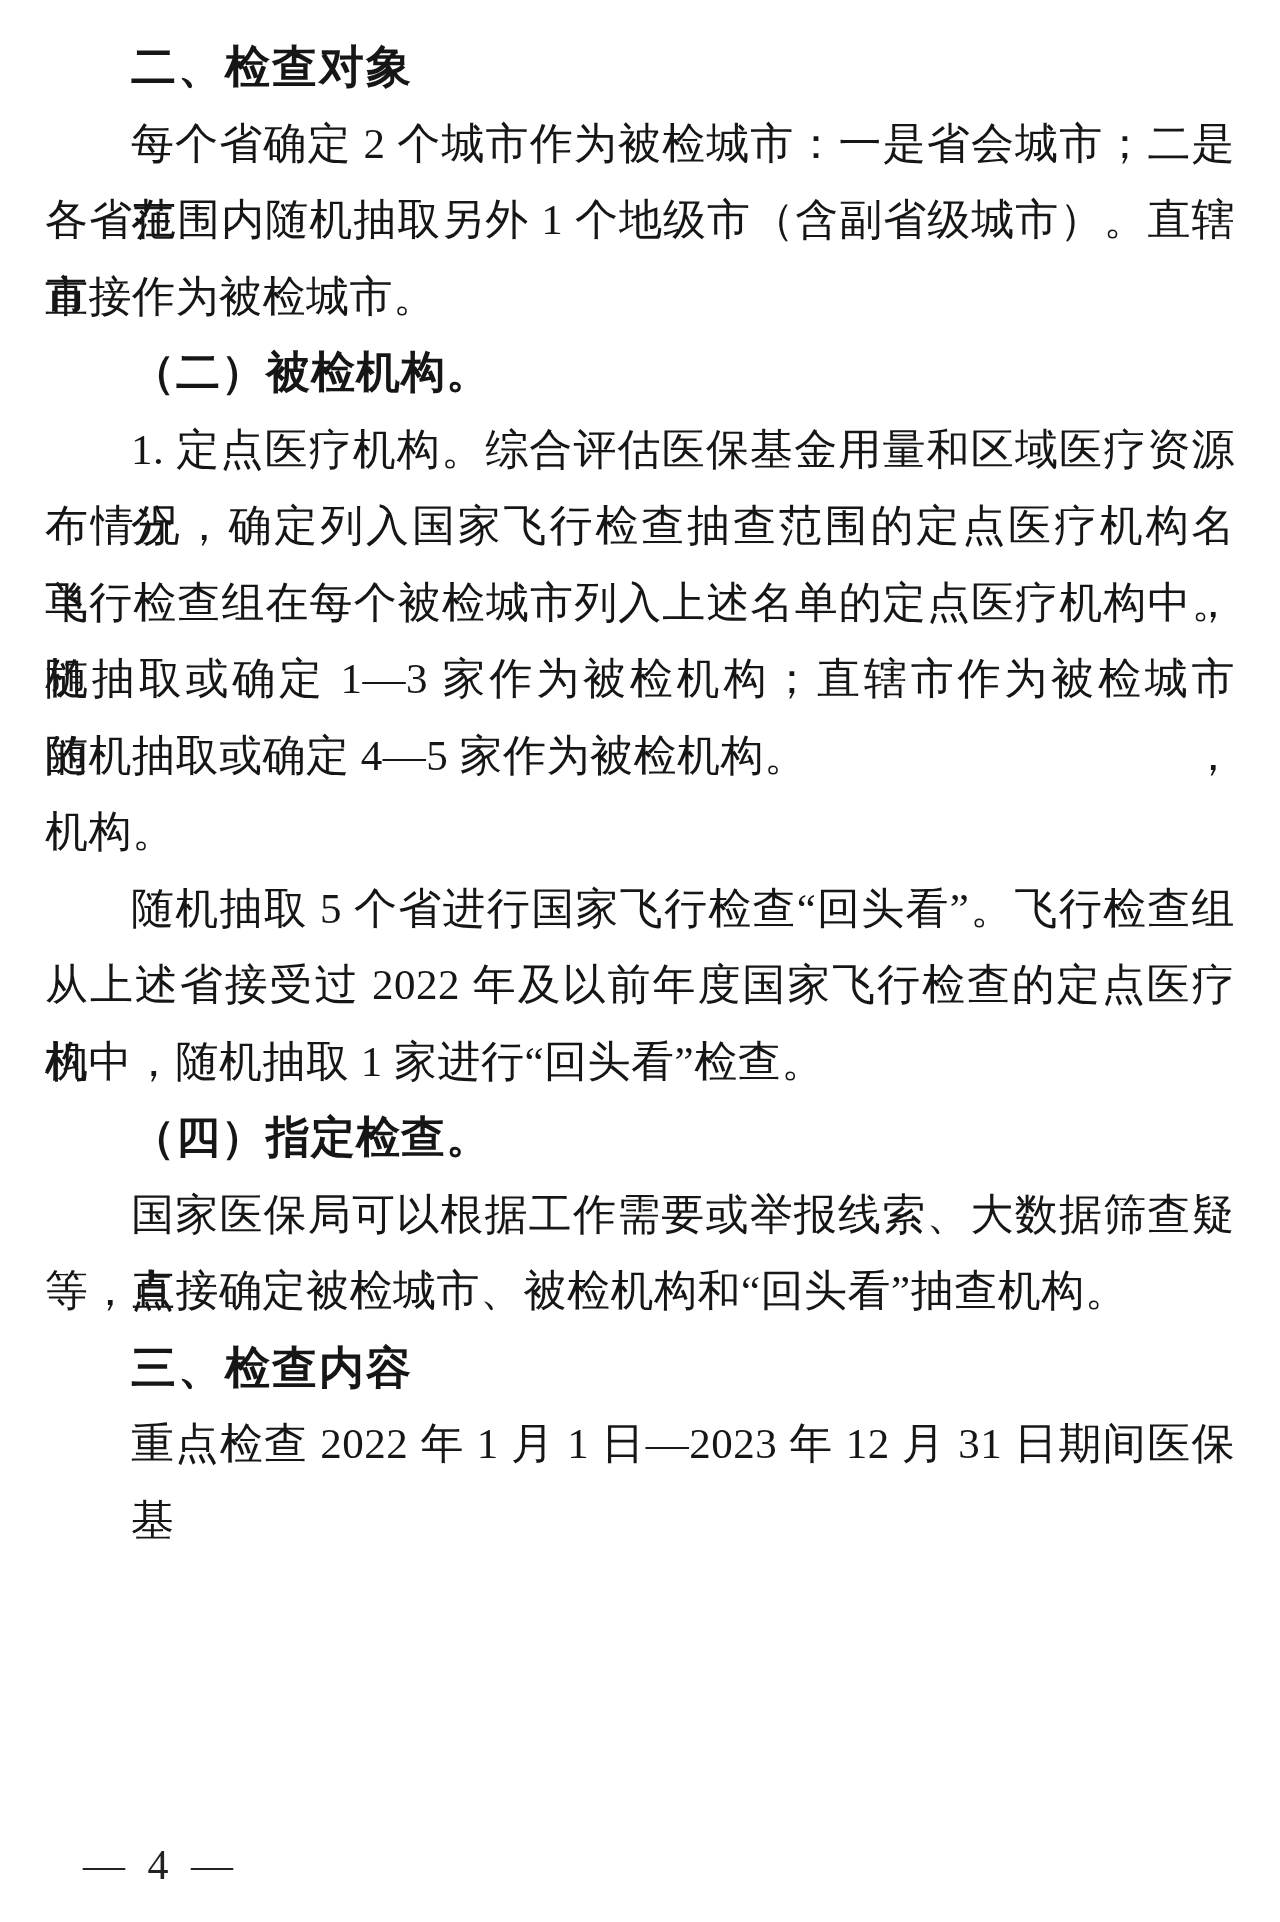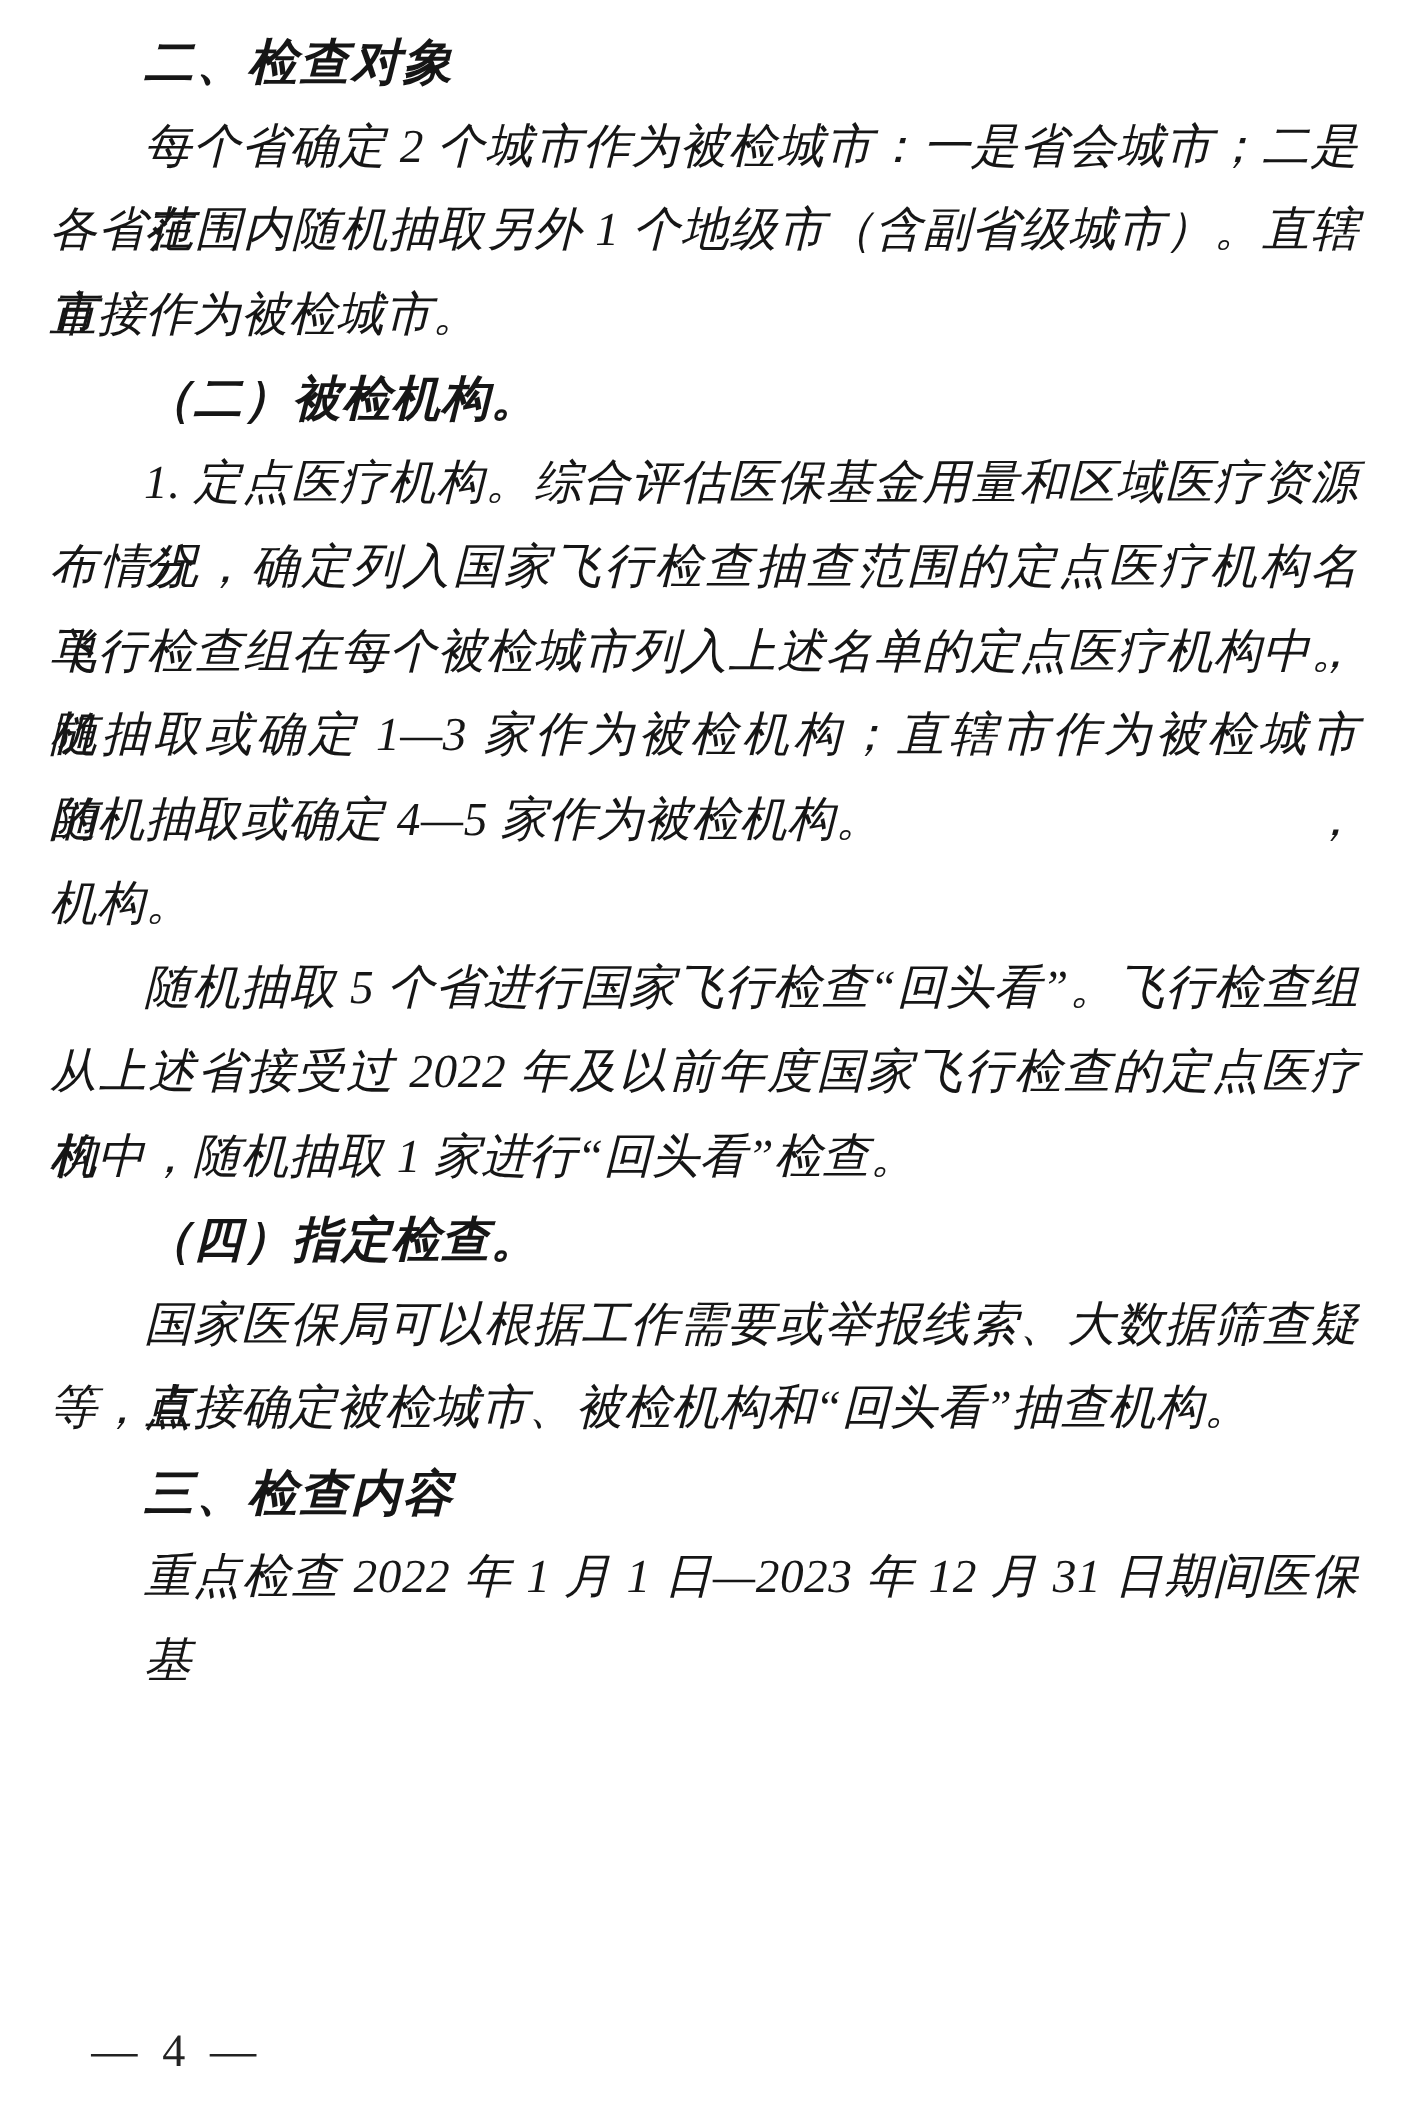--- a/index.html
+++ b/index.html
@@ -11,22 +11,21 @@
     margin: 0 auto;
     background: #ffffff;
     color: #161616;
     overflow: hidden;
     font-family: "Liberation Serif", serif;
   }
   .content {
     position: absolute;
     left: 45px;
     right: 45px;
-    top: 19px;
-    font-style: italic;
+    top: 29px;
   }
   .line {
     height: 76.5px;
     line-height: 76.5px;
     font-size: 43px;
     white-space: nowrap;
     letter-spacing: 0.5px;
   }
   .line.justify {
     white-space: normal;

